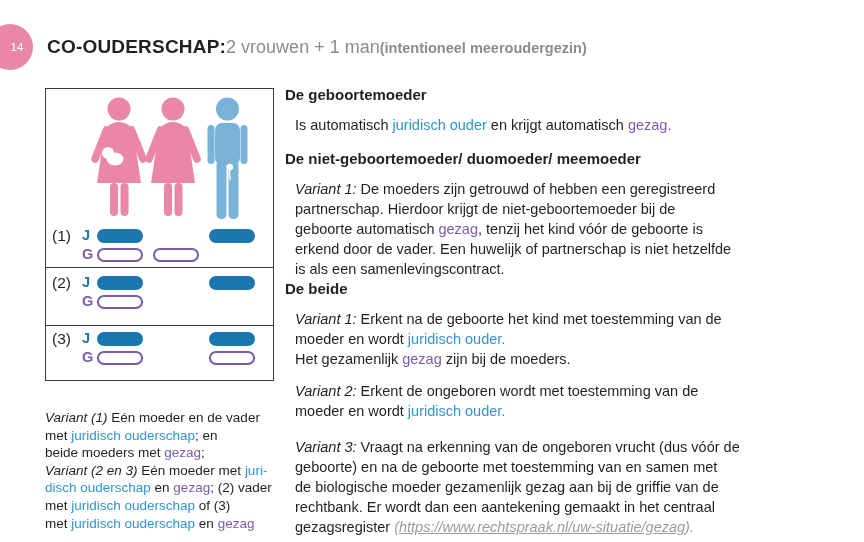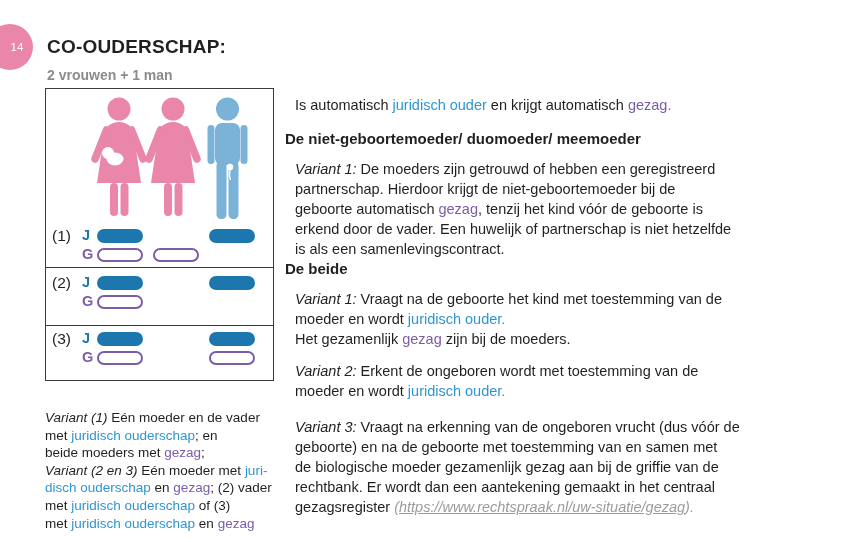--- a/index.html
+++ b/index.html
@@ -5,23 +5,23 @@
   html,body{margin:0;padding:0;background:#fff;}
   body{font-family:"Liberation Sans","DejaVu Sans",sans-serif;color:#231F20;}
   .page{position:relative;width:839px;height:542px;background:#fff;overflow:hidden;padding-left:20px;}
 
   
   .badge{position:absolute;left:-13px;top:24px;width:46px;height:46px;border-radius:50%;
     background:var(--pink);color:#fff;font-size:11.5px;display:flex;align-items:center;
     justify-content:center;box-sizing:border-box;padding-left:14px;}
 
   
-  .title-row{position:absolute;left:47px;top:36px;display:flex;align-items:baseline;gap:9px;white-space:nowrap;flex-direction:column;}
+  .title-row{position:absolute;left:47px;top:36px;display:flex;align-items:baseline;gap:0;white-space:nowrap;}
   .t-black{font-size:19px;font-weight:bold;color:var(--ink);letter-spacing:.2px;}
-  .t-gray{font-size:14px;font-weight:bold;color:var(--gray);text-align:center;}
+  .t-gray{font-size:18px;font-weight:normal;color:var(--gray);text-align:center;}
   .t-sub{font-size:14.5px;font-weight:bold;color:var(--gray);text-align:center;}
 
   
   .box{position:absolute;left:45px;top:88px;width:227px;border:1.5px solid #3a3a3c;background:#fff;}
   .sec{position:relative;}
   .sec1{height:178px;border-bottom:1.5px solid #3a3a3c;}
   .sec2{height:57px;border-bottom:1.5px solid #3a3a3c;}
   .sec3{height:54px;}
   .figs{position:absolute;top:8px;left:0;right:0;height:130px;}
   .fig{position:absolute;top:0;}
@@ -192,24 +192,25 @@
           </div>
         </div>
       </div>
     </div>
 
   </div>
 
   <div class="caption"><span class="st-i">Variant (1)</span><span> Eén moeder en de vader</span><br><span>met </span><span class="st-b">juridisch ouderschap</span><span>; en</span><br><span>beide moeders met </span><span class="st-p">gezag</span><span>;</span><br><span class="st-i">Variant (2 en 3)</span><span> Eén moeder met </span><span class="st-b">juri-</span><br><span class="st-b">disch ouderschap</span><span> en </span><span class="st-p">gezag</span><span>; (2) vader</span><br><span>met </span><span class="st-b">juridisch ouderschap</span><span> of (3)</span><br><span>met </span><span class="st-b">juridisch ouderschap</span><span> en </span><span class="st-p">gezag</span></div>
 
   <div class="rcol">
+    <h3>De geboortemoeder</h3>
     <div class="para mb14"><span>Is automatisch </span><span class="st-b">juridisch ouder</span><span> en krijgt automatisch </span><span class="st-p">gezag.</span></div>
 
     <h3>De niet-geboortemoeder/ duomoeder/ meemoeder</h3>
     <div class="para mb0"><span class="st-i">Variant 1:</span><span> De moeders zijn getrouwd of hebben een geregistreerd</span><br><span>partnerschap. Hierdoor krijgt de niet-geboortemoeder bij de</span><br><span>geboorte automatisch </span><span class="st-p">gezag</span><span>, tenzij het kind vóór de geboorte is</span><br><span>erkend door de vader. Een huwelijk of partnerschap is niet hetzelfde</span><br><span>is als een samenlevingscontract.</span></div>
 
     <h3>De beide</h3>
-    <div class="para mb12"><span class="st-i">Variant 1:</span><span> Vraagt na de geboorte het kind met toestemming van de</span><br><span>moeder en wordt </span><span class="st-b">juridisch ouder.</span><br><span>Het gezamenlijk </span><span class="st-p">gezag</span><span> zijn bij de moeders.</span></div>
+    <div class="para mb12"><span class="st-i">Variant 1:</span><span> Erkent na de geboorte het kind met toestemming van de</span><br><span>moeder en wordt </span><span class="st-b">juridisch ouder.</span><br><span>Het gezamenlijk </span><span class="st-p">gezag</span><span> zijn bij de moeders.</span></div>
     <div class="para mb16"><span class="st-i">Variant 2:</span><span> Erkent de ongeboren wordt met toestemming van de</span><br><span>moeder en wordt </span><span class="st-b">juridisch ouder.</span></div>
     <div class="para"><span class="st-i">Variant 3:</span><span> Vraagt na erkenning van de ongeboren vrucht (dus vóór de</span><br><span>geboorte) en na de geboorte met toestemming van en samen met</span><br><span>de biologische moeder gezamenlijk gezag aan bij de griffie van de</span><br><span>rechtbank. Er wordt dan een aantekening gemaakt in het centraal</span><br><span>gezagsregister </span><span class="st-i st-g">(</span><span class="st-u">https://www.rechtspraak.nl/uw-situatie/gezag</span><span class="st-i st-g">).</span></div>
   </div>
 
 </div>
 
 </body></html>

